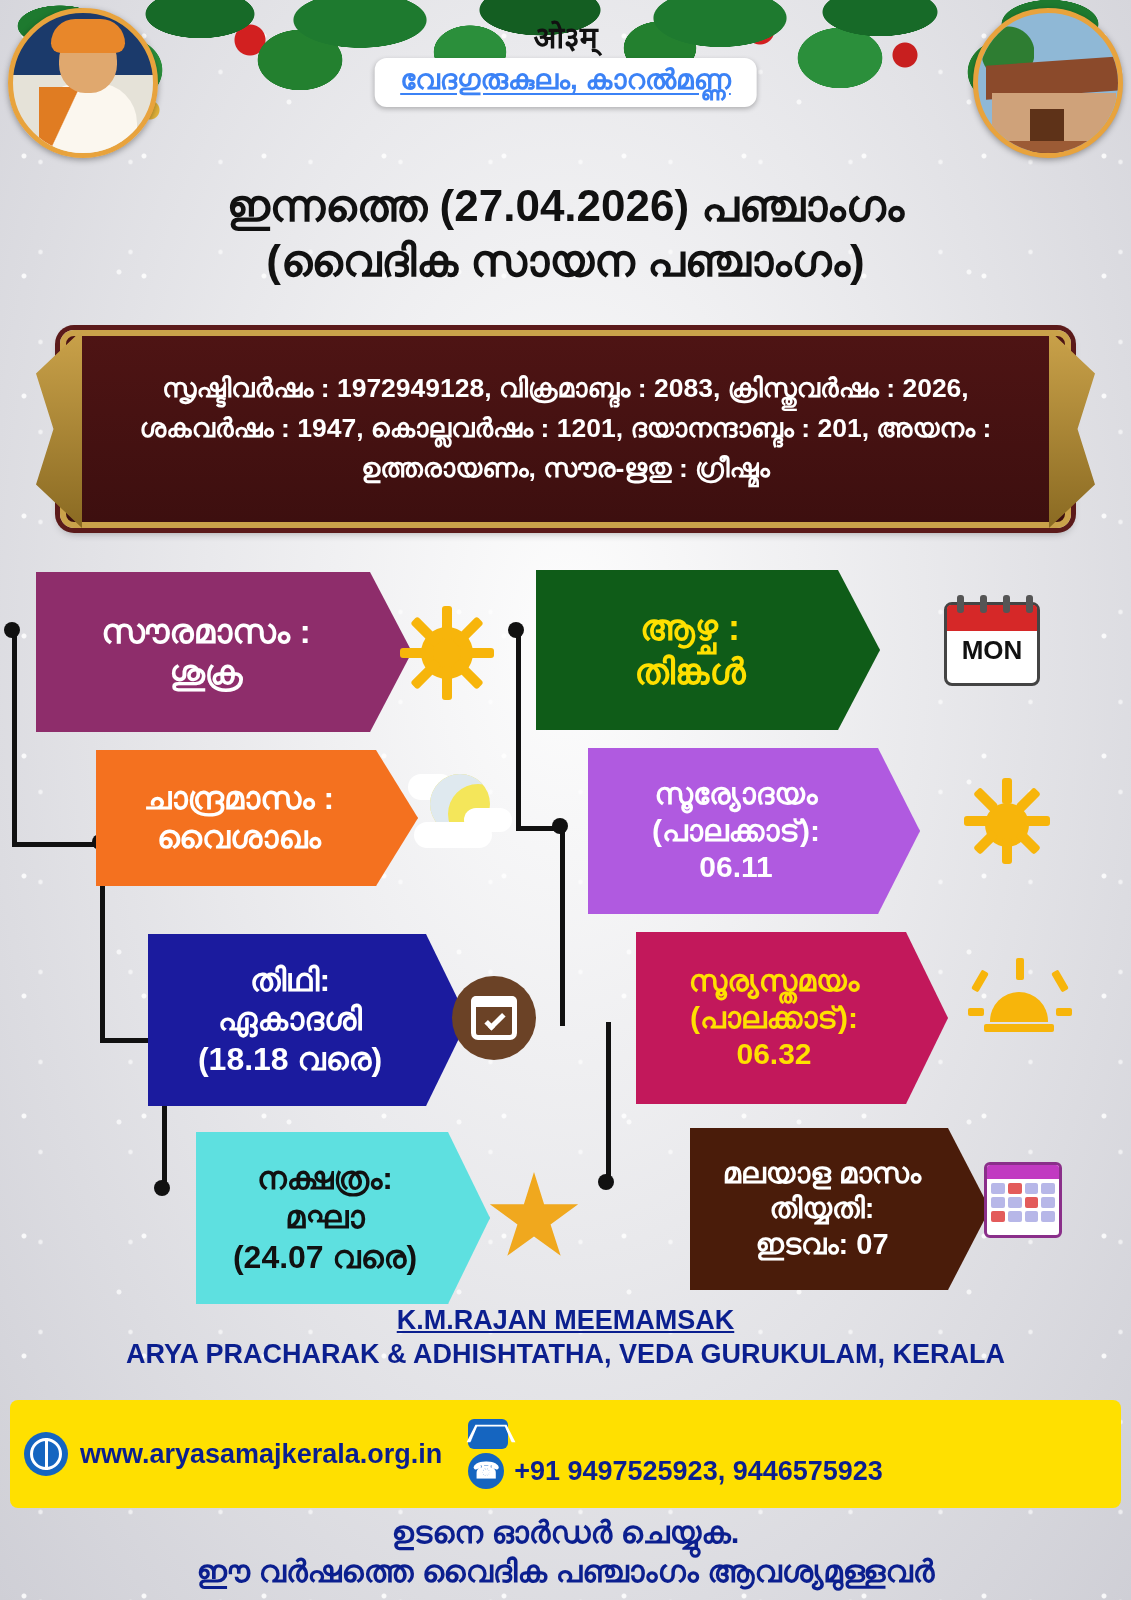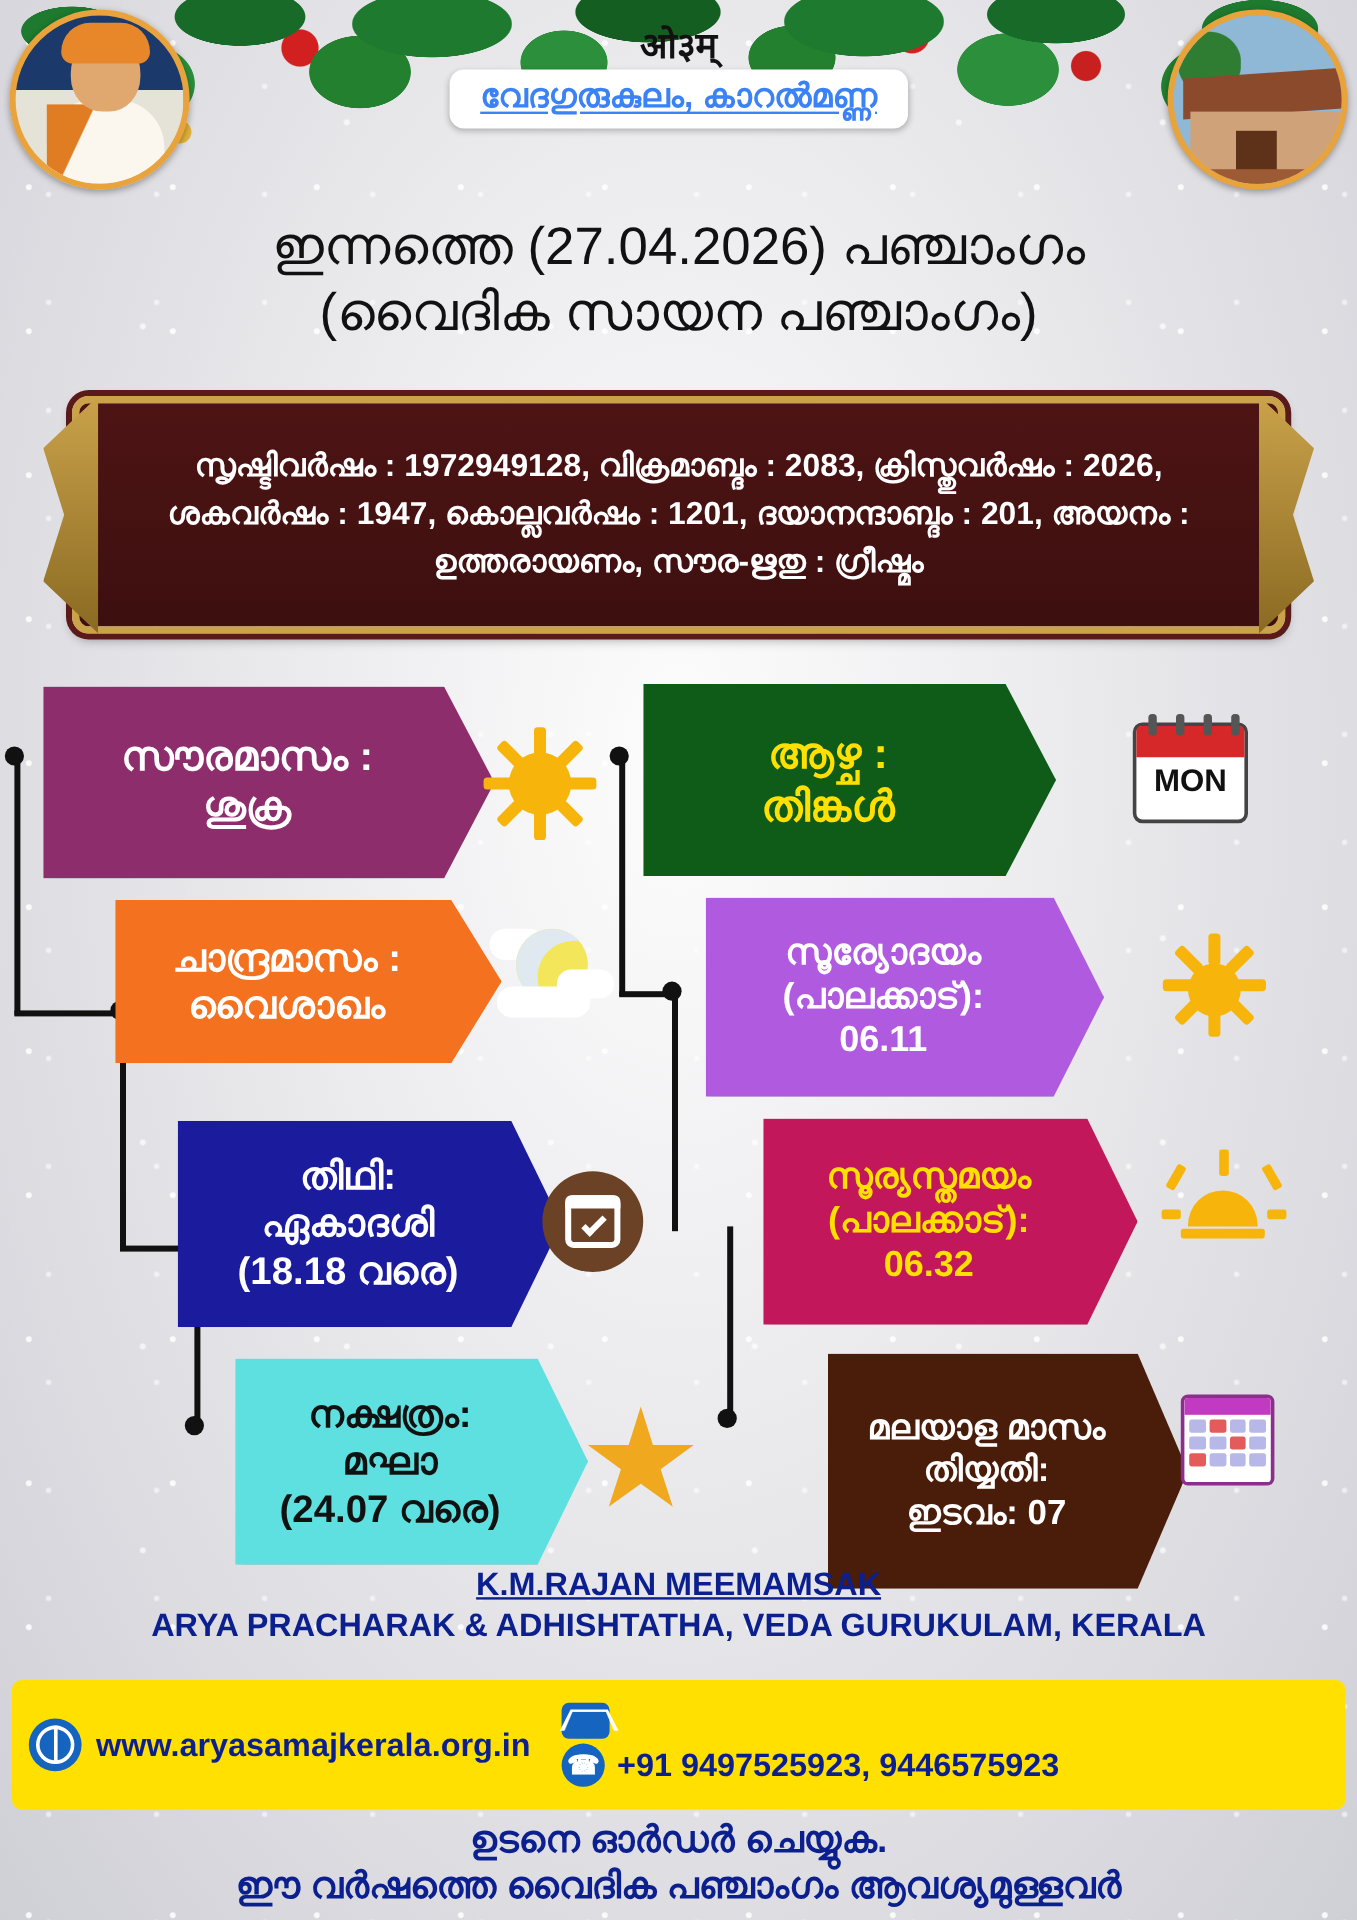--- a/index.html
+++ b/index.html
@@ -89,21 +89,21 @@
     background: #fff; border-radius: 12px; padding: 6px 26px 10px;
     z-index: 4; box-shadow: 0 2px 5px rgba(0,0,0,.25);
   }
   .name-plate span {
     font-size: 28px; font-weight: 700; color: #3b82f6;
     text-decoration: underline; text-underline-offset: 4px;
   }
 
   .headline {
     position: absolute; top: 178px; left: 0; width: 1131px; text-align: center;
-    font-size: 44px; font-weight: 400; color: #111; line-height: 1.25;
+    font-size: 44px; font-weight: 700; color: #111; line-height: 1.25;
   }
 
   
   .year-banner {
     position: absolute; top: 330px; left: 60px; width: 1011px; min-height: 198px;
     background: linear-gradient(to bottom,#4e1414,#3d0f0f);
     border: 6px solid #caa24a; border-radius: 14px;
     box-shadow: 0 0 0 5px #5b1a1a, 0 4px 10px rgba(0,0,0,.4);
     display: flex; align-items: center; justify-content: center; padding: 14px 38px;
   }
@@ -123,21 +123,21 @@
   .chev {
     position: absolute; display: flex; align-items: center; justify-content: center;
     text-align: center; color: #fff; font-weight: 700; line-height: 1.22;
     clip-path: polygon(0 0, calc(100% - 42px) 0, 100% 50%, calc(100% - 42px) 100%, 0 100%);
     padding: 8px 54px 8px 18px;
     box-shadow: 3px 4px 7px rgba(0,0,0,.28);
   }
   .dot { position:absolute; width:16px; height:16px; background:#111; border-radius:50%; }
   .conn { position:absolute; border:4px solid #111; }
 
-  .icon-box { position: absolute; display:flex; align-items:center; justify-content:flex-end; }
+  .icon-box { position: absolute; display:flex; align-items:center; justify-content:center; }
 
   
   .sun { position: relative; width: 70px; height: 70px; }
   .sun .core { position:absolute; inset: 18px; background:#f7b50b; border-radius:50%; }
   .sun .ray {
     position:absolute; left:50%; top:50%; width:10px; height:34px; margin:-17px 0 0 -5px;
     background:#f7b50b; border-radius:3px; transform-origin: 50% 50%;
   }
   
   .cal-mon { width:96px; height:84px; background:#fff; border:3px solid #444; border-radius:8px; position:relative; }
@@ -370,21 +370,21 @@
     <div>
       <div>നക്ഷത്രം:</div>
       <div>മഘാ</div>
       <div>(24.07 വരെ)</div>
     </div>
   </div>
   <div class="icon-box" style="left:488px; top:616px;">
     <div class="star5"></div>
   </div>
 
-  <div class="chev" style="left:690px; top:572px; width:300px; height:196px; background:#4a1c0a; font-size:29px;">
+  <div class="chev" style="left:690px; top:572px; width:300px; height:162px; background:#4a1c0a; font-size:29px;">
     <div>
       <div>മലയാള മാസം</div>
       <div>തിയ്യതി:</div>
       <div>ഇടവം: 07</div>
     </div>
   </div>
   <div class="icon-box" style="left:984px; top:606px;">
     <div class="minical">
       <div class="hd"></div>
       <div class="grid">

